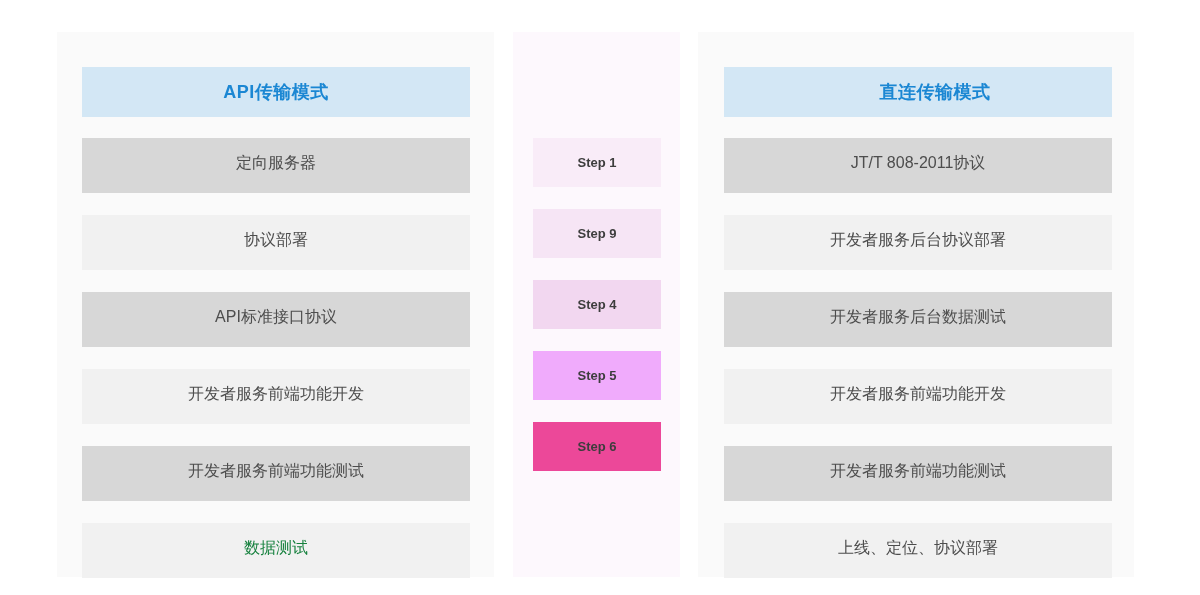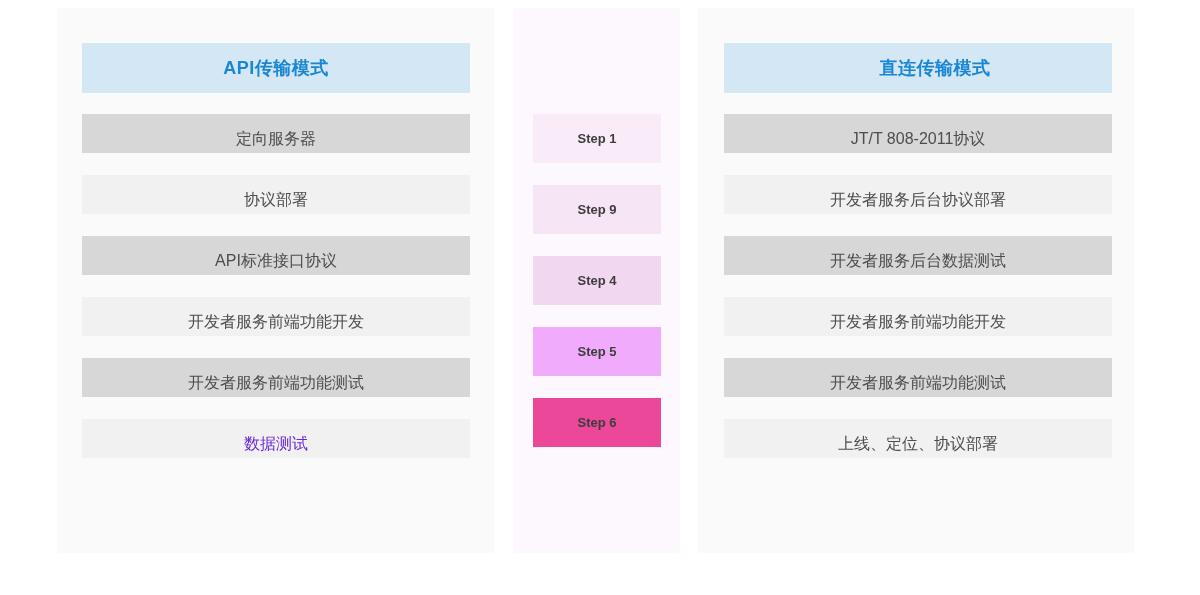--- a/index.html
+++ b/index.html
@@ -8,21 +8,21 @@
     background: #ffffff;
     font-family: "Liberation Sans", "DejaVu Sans", sans-serif;
     overflow: hidden;
   }
   .stage {
     position: relative;
     width: 1200px; height: 595px;
   }
   .panel {
     position: absolute;
-    top: 8px;
+    top: 32px;
     height: 545px;
   }
   .panel-left  { left: 57px;  width: 437px; background: #fafafa; padding: 35px 24px 0 25px; }
   .panel-mid   { left: 513px; width: 167px; background: #fdf8fd; padding: 35px 19px 0 20px; }
   .panel-right { left: 698px; width: 436px; background: #fafafa; padding: 35px 22px 0 26px; }
 
   .panel-header {
     height: 50px;
     line-height: 50px;
     text-align: center;
@@ -32,21 +32,21 @@
     color: #1b87d3;        
     margin-bottom: 21px;
     letter-spacing: 0.5px;
   }
   .header-spacer {
     height: 50px;
     margin-bottom: 21px;
     background: transparent;
   }
   .row {
-    height: 39px;
+    height: 55px;
     line-height: 49px;
     text-align: center;
     font-size: 16px;
     color: #4d4d4d;
     margin-bottom: 22px;
     white-space: nowrap;
     overflow: hidden;
   }
   .rows .row:nth-child(odd)  { background: #d7d7d7; }
   .rows .row:nth-child(even) { background: #f1f1f1; }
@@ -70,21 +70,21 @@
   <section class="panel panel-left">
     <div class="panel-header" style="background: rgb(211, 231, 245); color: rgb(27, 135, 211);">
       <span>API传输模式</span>
     </div>
     <div class="rows">
       <div class="row" style="color: rgb(77, 77, 77);">定向服务器</div>
       <div class="row" style="color: rgb(77, 77, 77);">协议部署</div>
       <div class="row" style="color: rgb(77, 77, 77);">API标准接口协议</div>
       <div class="row" style="color: rgb(77, 77, 77);">开发者服务前端功能开发</div>
       <div class="row" style="color: rgb(77, 77, 77);">开发者服务前端功能测试</div>
-      <div class="row" style="color: #6d28d9;">数据测试</div>
+      <div class="row" style="color: #15803d;">数据测试</div>
     </div>
   </section>
 
   <section class="panel panel-mid">
     <div class="header-spacer"></div>
     <div class="steps">
       <div class="step" style="background: rgb(249, 236, 248); color: rgb(61, 61, 61);">Step 1</div>
       <div class="step" style="background: rgb(246, 229, 245); color: rgb(61, 61, 61);">Step 9</div>
       <div class="step" style="background: rgb(242, 215, 240); color: rgb(61, 61, 61);">Step 4</div>
       <div class="step" style="background: #f0abfc; color: rgb(61, 61, 61);">Step 5</div>

